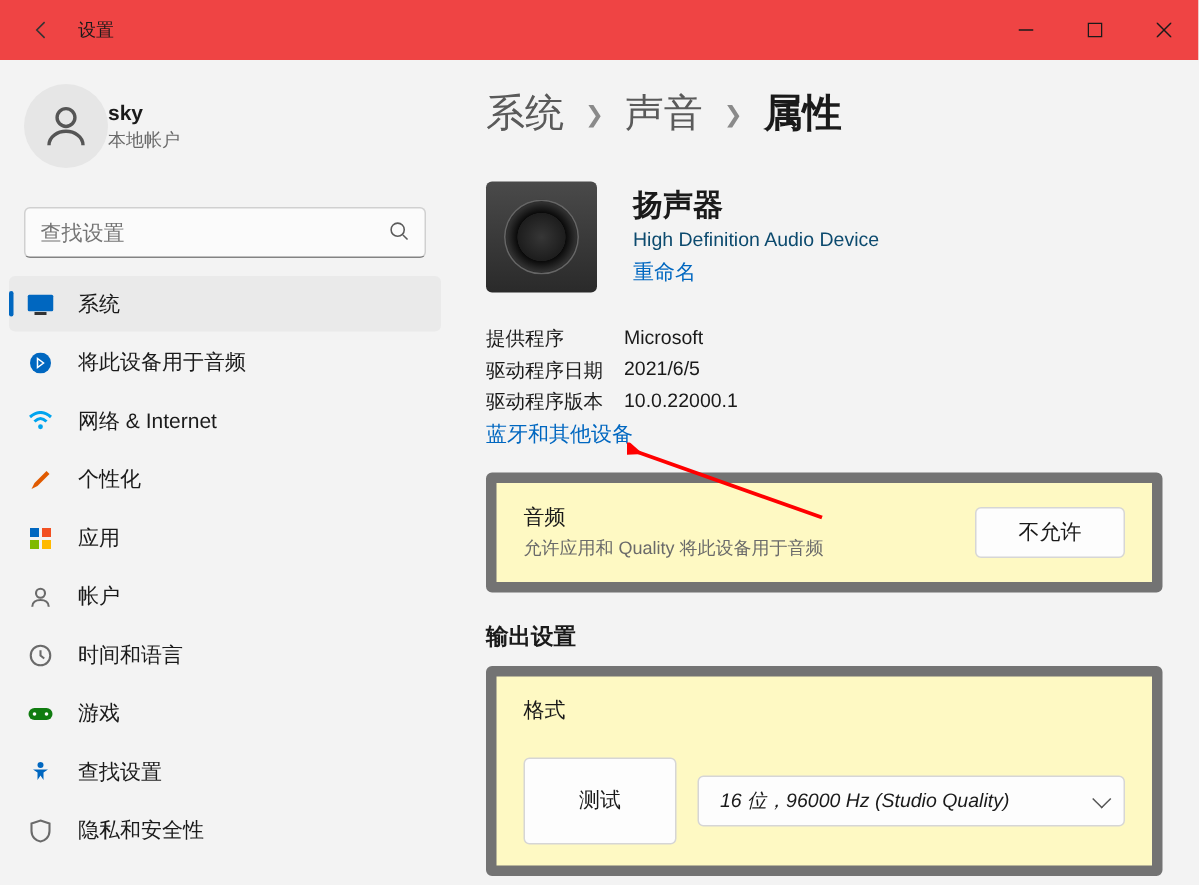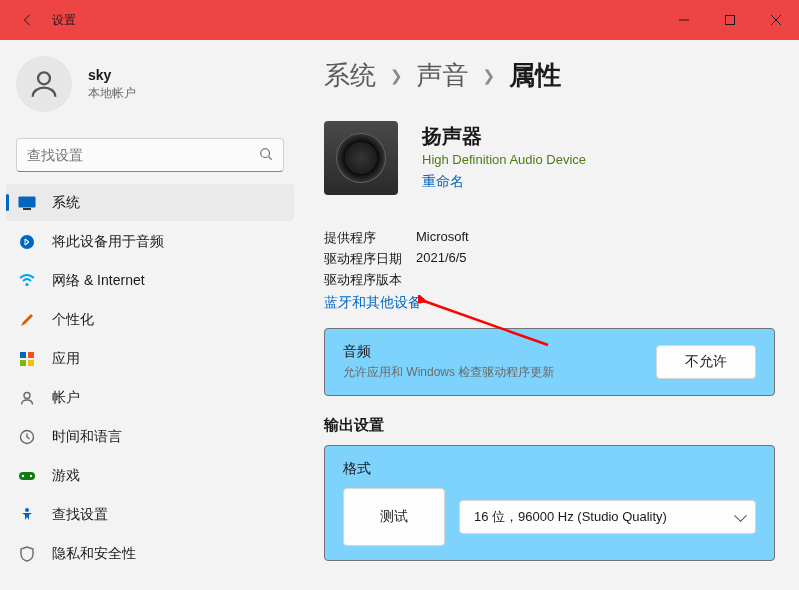--- a/index.html
+++ b/index.html
@@ -11,21 +11,21 @@
 .win-controls { margin-left: auto; display: flex; }
 .win-btn { width: 46px; height: 32px; display: flex; align-items: center; justify-content: center; color: #1a1a1a; }
 .win-btn svg { width: 10px; height: 10px; }
 
 .body-wrap { display: flex; height: calc(590px - 40px); }
 
 .sidebar { width: 300px; padding: 8px 0 0 0; display: flex; flex-direction: column; }
 .user-area { display: flex; align-items: center; padding: 8px 16px 26px 16px; }
 .avatar { width: 56px; height: 56px; border-radius: 50%; background: #e6e6e6; display: flex; align-items: center; justify-content: center; }
 .avatar svg { width: 34px; height: 34px; }
-.user-text { margin-left: 16px; }
+.user-text { }
 .user-name { font-size: 14px; font-weight: 600; color: #1a1a1a; }
 .user-sub { font-size: 12px; color: #6a6a6a; margin-top: 2px; }
 
 .search-wrap { padding: 0 16px 12px 16px; }
 .search { width: 100%; height: 34px; border: 1px solid #d0d0d0; border-bottom: 1px solid #838383; border-radius: 4px; background: #fbfbfb; display: flex; align-items: center; padding: 0 10px; }
 .search input { border: none; outline: none; background: transparent; flex: 1; font-size: 14px; color: #333; }
 .search-icon { font-size: 14px; color: #5a5a5a; }
 
 .nav { list-style: none; padding: 0 6px; overflow-y: auto; }
 .nav-item { height: 37px; display: flex; align-items: center; border-radius: 4px; padding: 0 12px; cursor: pointer; position: relative; margin-bottom: 2px; }
@@ -33,41 +33,41 @@
 .nav-item.active::before { content: ""; position: absolute; left: 0; top: 10px; bottom: 10px; width: 3px; background: #0067c0; border-radius: 2px; }
 .nav-icon { width: 18px; height: 18px; display: flex; align-items: center; justify-content: center; margin-right: 16px; font-size: 14px; }
 .nav-label { font-size: 14px; color: #1a1a1a; }
 
 .main { flex: 1; padding: 18px 24px 0 24px; background: #f3f3f3; overflow-y: auto; }
 .breadcrumb { display: flex; align-items: center; gap: 14px; margin-bottom: 28px; }
 .crumb { font-size: 26px; color: #5a5a5a; }
 .crumb.last { color: #1a1a1a; font-weight: 600; }
 .chev { color: #8a8a8a; font-size: 15px; }
 
-.device-row { display: flex; gap: 24px; margin-bottom: 34px; }
+.device-row { display: flex; gap: 24px; margin-bottom: 22px; }
 .device-icon { width: 74px; height: 74px; background: linear-gradient(180deg,#4a4a4a,#2a2a2a); border-radius: 4px; display: flex; align-items: center; justify-content: center; position: relative; }
 .cone { width: 50px; height: 50px; border-radius: 50%; background: radial-gradient(circle at 50% 50%, #363636 0%, #1d1d1d 45%, #0a0a0a 46%, #303030 65%, #0d0d0d 100%); box-shadow: inset 0 0 0 1px #666; }
 .device-info { padding-top: 2px; }
 .device-name { font-size: 20px; font-weight: 600; color: #1a1a1a; }
-.device-sub { font-size: 13px; color: #4d7c0f; margin-top: 2px; }
+.device-sub { font-size: 13px; color: #0c4a6e; margin-top: 2px; }
 .device-link { font-size: 14px; color: #0067c0; margin-top: 6px; cursor: pointer; }
 
 .meta-grid { display: grid; grid-template-columns: 92px auto; row-gap: 3px; font-size: 13px; margin-bottom: 4px; }
 .meta-label { color: #1a1a1a; }
 .meta-val { color: #1a1a1a; }
 .check-link { font-size: 14px; color: #0067c0; margin-bottom: 16px; cursor: pointer; display: inline-block; }
 
 .section-title { font-size: 15px; font-weight: 600; color: #1a1a1a; margin-bottom: 10px; }
-.card { background: #7dd3fc; border: 1px solid #737373; border-radius: 4px; }
+.card { background: #fef9c3; border: 7px solid #737373; border-radius: 4px; }
 .card-row { display: flex; align-items: center; padding: 14px 18px; gap: 14px; }
 .card-text { flex: 1; }
 .card-title { font-size: 14px; color: #1a1a1a; }
 .card-sub { font-size: 12px; color: #6a6a6a; margin-top: 3px; }
 .btn { background: #fdfdfd; border: 1px solid #d6d6d6; border-radius: 4px; padding: 7px 28px; font-size: 14px; color: #1a1a1a; cursor: pointer; }
-.select { background: #fdfdfd; border: 1px solid #d6d6d6; border-radius: 4px; padding: 7px 30px 7px 14px; font-size: 13px; color: #1a1a1a; cursor: pointer; display: flex; align-items: center; gap: 8px; position: relative; }
+.select { background: #fdfdfd; border: 1px solid #d6d6d6; border-radius: 4px; padding: 7px 30px 7px 14px; font-size: 13px; color: #1a1a1a; cursor: pointer; display: flex; align-items: center; gap: 8px; position: relative; font-style: italic; }
 .select::after { content: ""; position: absolute; right: 10px; top: 50%; width: 8px; height: 8px; border-right: 1px solid #555; border-bottom: 1px solid #555; transform: translateY(-65%) rotate(45deg); }
 
 .arrow-anno { position: absolute; left: 418px; top: 295px; pointer-events: none; }
 
 .spacer { height: 20px; }
 </style>
 </head>
 <body>
 
 <div class="titlebar">
@@ -239,37 +239,38 @@
         <div class="device-link">重命名</div>
       </div>
     </div>
 
     <div class="meta-grid">
       <div class="meta-label">提供程序</div>
       <div class="meta-val">Microsoft</div>
       <div class="meta-label">驱动程序日期</div>
       <div class="meta-val">2021/6/5</div>
       <div class="meta-label">驱动程序版本</div>
+      <div class="meta-val">10.0.22000.1</div>
     </div>
     <span class="check-link">蓝牙和其他设备</span>
 
     <div class="card">
       <div class="card-row">
         <div class="card-text">
           <div class="card-title">音频</div>
-          <div class="card-sub">允许应用和 Windows 检查驱动程序更新</div>
+          <div class="card-sub">允许应用和 Quality 将此设备用于音频</div>
         </div>
         <button class="btn">不允许</button>
       </div>
     </div>
 
     <div class="spacer"></div>
     <div class="section-title">输出设置</div>
     <div class="card">
-      <div class="card-row" style="flex-wrap:wrap; row-gap:10px;">
+      <div class="card-row" style="flex-wrap:wrap; row-gap:22px;">
         <div class="card-text" style="flex:1 1 100%;">
           <div class="card-title">格式</div>
         </div>
         <button class="btn" style="padding:19px 36px;">测试</button>
         <div class="select" style="flex:1;">
           <span>16 位，96000 Hz (Studio Quality)</span>
         </div>
       </div>
     </div>
   </div>

